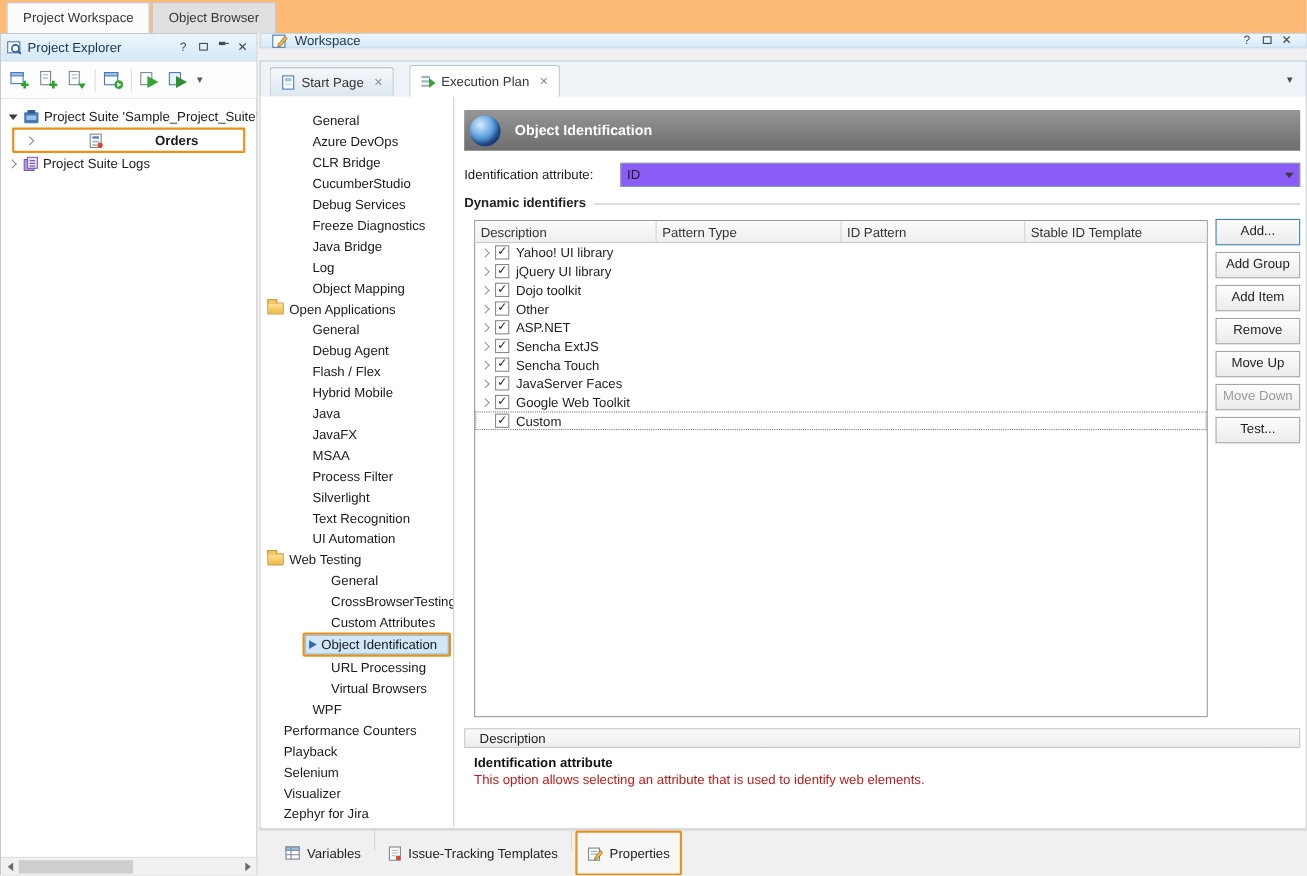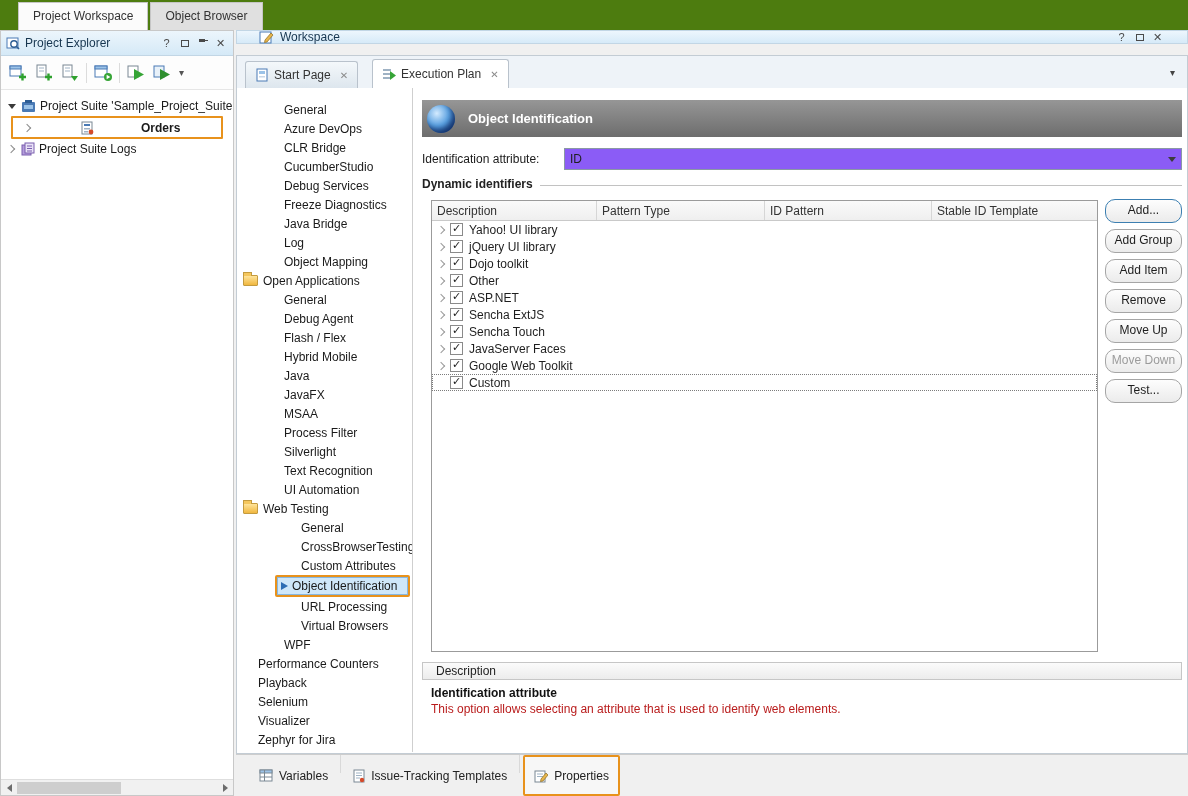--- a/index.html
+++ b/index.html
@@ -1,20 +1,20 @@
 <!DOCTYPE html>
 <html><head>
 <meta charset="utf-8">
 <style>
 *{box-sizing:border-box;margin:0;padding:0;}
 html,body{width:1188px;height:796px;}
 body{font-family:"Liberation Sans","DejaVu Sans",sans-serif;font-size:12px;color:#1e1e1e;background:#f0f0f0;position:relative;overflow:hidden;}
 
 
-.top-tabbar{position:absolute;left:0;top:0;width:1188px;height:30px;background:#4d7c0f;display:flex;align-items:flex-end;padding-left:18px;}
+.top-tabbar{position:absolute;left:0;top:0;width:1188px;height:30px;background:#fdba74;display:flex;align-items:flex-end;padding-left:6px;}
 .top-tab{padding:6px 14px 7px;border:1px solid #c6c6c6;border-bottom:none;background:#e0e0e0;margin-right:2px;color:#333;white-space:nowrap;}
 .top-tab.active{background:#fbfbfb;}
 
 
 .left-panel{position:absolute;left:0;top:30px;width:234px;height:766px;background:#fff;border:1px solid #c8c8c8;}
 .panel-header{height:25px;background:linear-gradient(#ecf5fc,#d5e9f7);border-bottom:1px solid #c2d6e5;display:flex;align-items:center;padding:0 5px;}
 .panel-title{flex:1;margin-left:5px;color:#16354f;}
 .hdr-btn{min-width:15px;text-align:center;color:#4a4a4a;margin-left:3px;font-size:11px;line-height:15px;}
 .box-glyph{display:inline-block;width:8px;height:7px;border:1px solid #4a4a4a;}
 .pin-glyph{display:inline-block;position:relative;width:10px;height:10px;}
@@ -36,21 +36,21 @@
 .exp.closed::before{content:"";width:5px;height:5px;border-right:1px solid #8a8a8a;border-bottom:1px solid #8a8a8a;transform:rotate(-45deg);margin-left:-2px;}
 
 .hscroll{position:absolute;left:0;bottom:0;width:232px;height:16px;background:#f1f1f1;border-top:1px solid #dedede;display:flex;align-items:center;}
 .scroll-btn{width:16px;height:16px;display:flex;align-items:center;justify-content:center;}
 .arr-left{border-top:4px solid transparent;border-bottom:4px solid transparent;border-right:5px solid #6d6d6d;}
 .arr-right{border-top:4px solid transparent;border-bottom:4px solid transparent;border-left:5px solid #6d6d6d;}
 .scroll-thumb{width:104px;height:12px;background:#cecece;}
 .scroll-btn.right{margin-left:auto;}
 
 
-.ws-header{position:absolute;left:236px;top:30px;width:952px;height:14px;background:linear-gradient(#edf6fd,#d6eaf8);border:1px solid #c2d6e5;display:flex;align-items:center;padding:0 22px;}
+.ws-header{position:absolute;left:236px;top:30px;width:952px;height:14px;background:linear-gradient(#edf6fd,#d6eaf8);border:1px solid #c2d6e5;display:flex;align-items:center;padding:0 10px;}
 .ws-title{flex:1;margin-left:6px;color:#16354f;}
 .ws-tabbar{position:absolute;left:236px;top:55px;width:952px;height:33px;background:#eef3f8;border:1px solid #c3ccd4;border-bottom:none;display:flex;align-items:flex-end;padding-left:8px;}
 .ws-tab{display:flex;align-items:center;height:27px;padding:0 9px;border:1px solid #b9c2cc;border-bottom:none;border-radius:3px 3px 0 0;background:linear-gradient(#f4f8fb,#dde6ee);margin-right:14px;color:#333;}
 .ws-tab.active{background:#fff;height:29px;}
 .ws-tab .ticon{margin-right:5px;}
 .tab-close{margin-left:9px;color:#8a8a8a;font-size:10px;}
 .ws-caret{margin-left:auto;margin-right:12px;align-self:center;color:#444;font-size:10px;}
 
 
 .main-content{position:absolute;left:236px;top:88px;width:952px;height:666px;background:#fff;border:1px solid #c3ccd4;border-top:none;}
@@ -92,21 +92,21 @@
 .chev{width:10px;height:10px;display:flex;align-items:center;justify-content:center;margin-right:3px;flex:none;}
 .chev::before{content:"";width:5px;height:5px;border-right:1px solid #9a9a9a;border-bottom:1px solid #9a9a9a;transform:rotate(-45deg);margin-left:-2px;}
 .trow.no-chev .chev{visibility:hidden;}
 .checkbox{width:13px;height:13px;border:1px solid #8a8a8a;background:#fff;margin-right:6px;position:relative;flex:none;}
 .checkbox.checked::after{content:"✓";position:absolute;left:1px;top:-2px;font-size:11px;color:#1c1c1c;}
 .trow.focused{outline:1px dotted #7c7c7c;outline-offset:-1px;}
 .trow-label{white-space:nowrap;}
 
 
 .btn-col{position:absolute;left:868px;top:111px;width:77px;}
-.btn{display:block;width:77px;height:24px;margin-bottom:6px;background:linear-gradient(#fdfdfd,#ebebeb);border:1px solid #a5a5a5;border-radius:10px;text-align:center;line-height:21px;color:#1e1e1e;}
+.btn{display:block;width:77px;height:24px;margin-bottom:6px;background:linear-gradient(#fdfdfd,#ebebeb);border:1px solid #a5a5a5;border-radius:0;text-align:center;line-height:21px;color:#1e1e1e;}
 .btn.focus{border-color:#3c7fb1;}
 .btn.disabled{color:#9b9b9b;}
 
 
 .desc-header{position:absolute;left:185px;top:574px;width:760px;height:18px;background:linear-gradient(#fbfbfb,#ececec);border:1px solid #c6c6c6;padding:1px 8px 0 13px;color:#222;}
 .desc-title{position:absolute;left:194px;top:598px;font-weight:bold;color:#111;}
 .desc-text{position:absolute;left:194px;top:614px;color:#b91c1c;}
 
 
 .bottom-strip{position:absolute;left:236px;top:754px;width:952px;height:42px;background:#f0f0f0;border-top:1px solid #cdcdcd;display:flex;padding-left:14px;}

